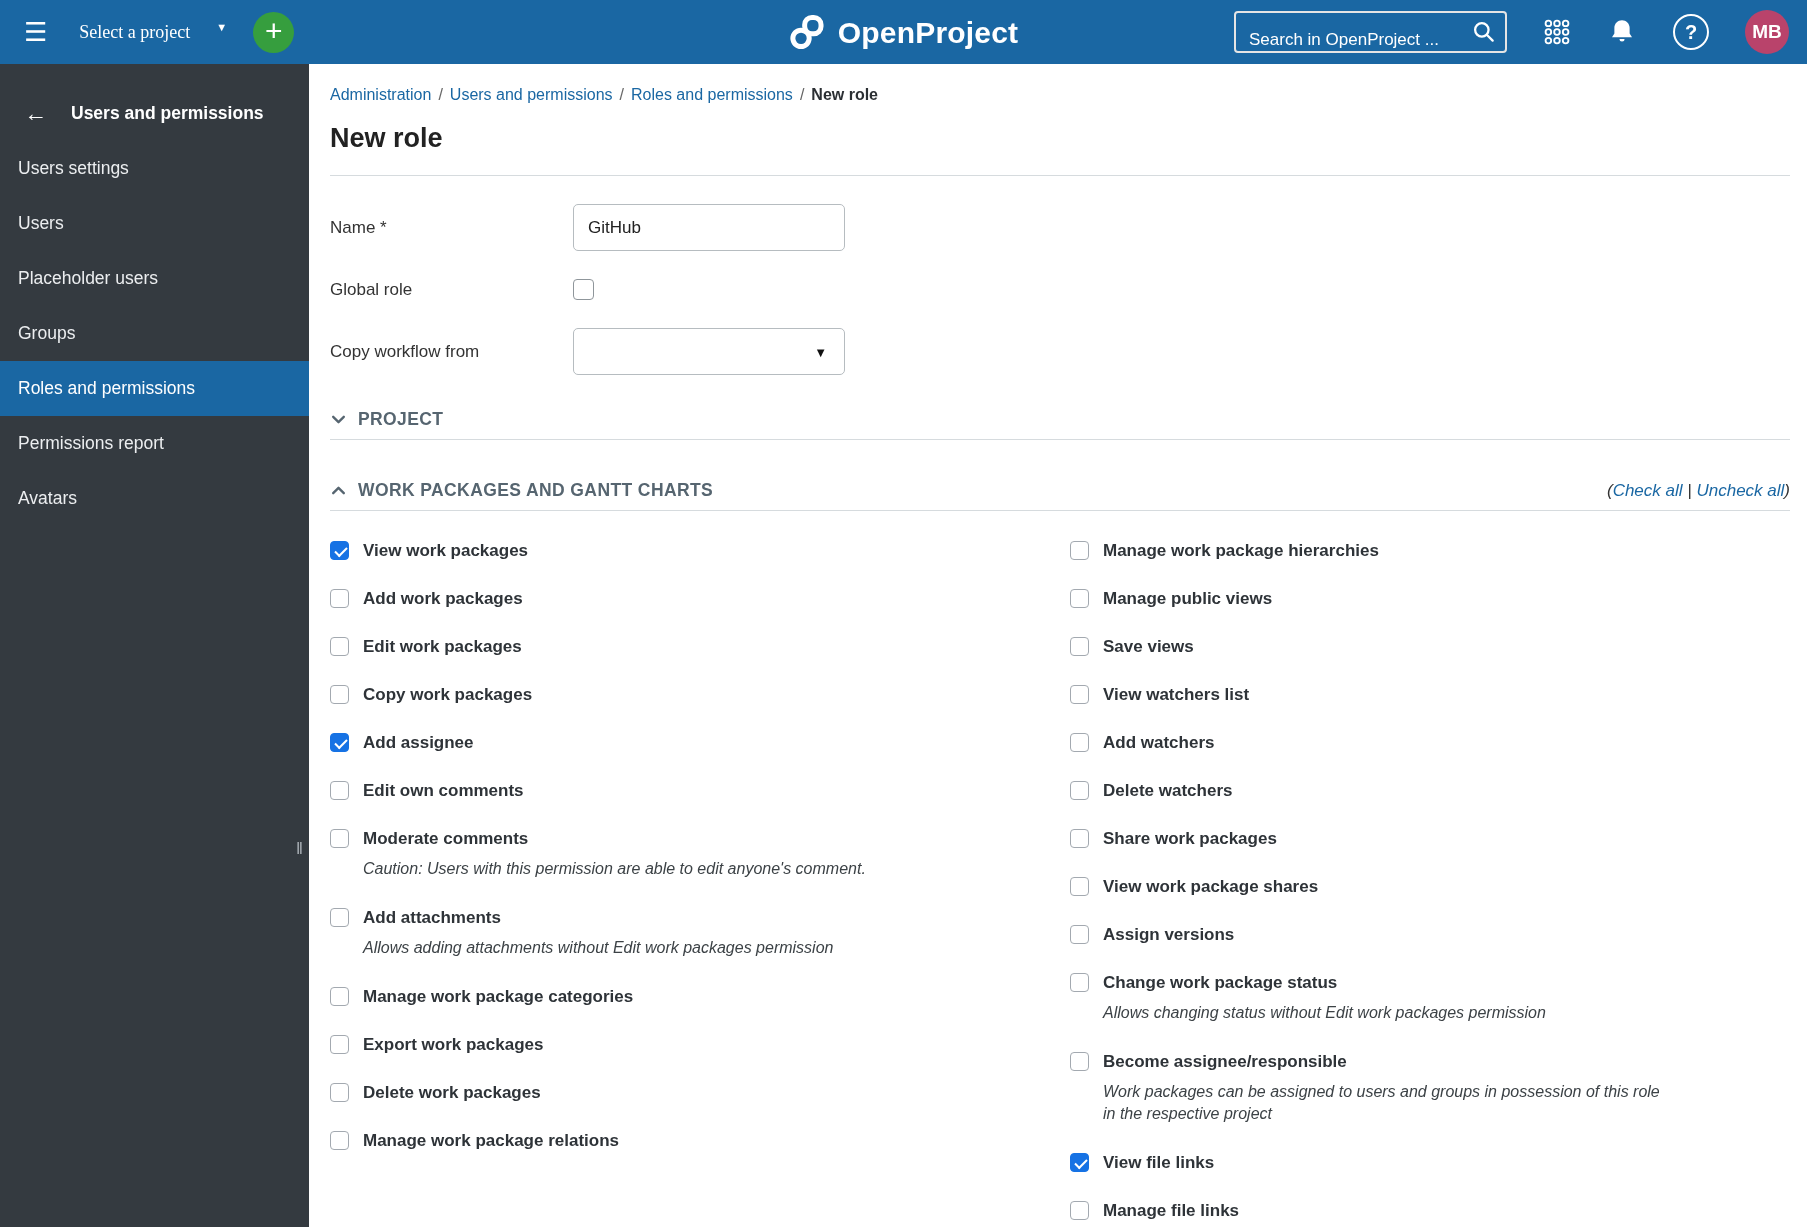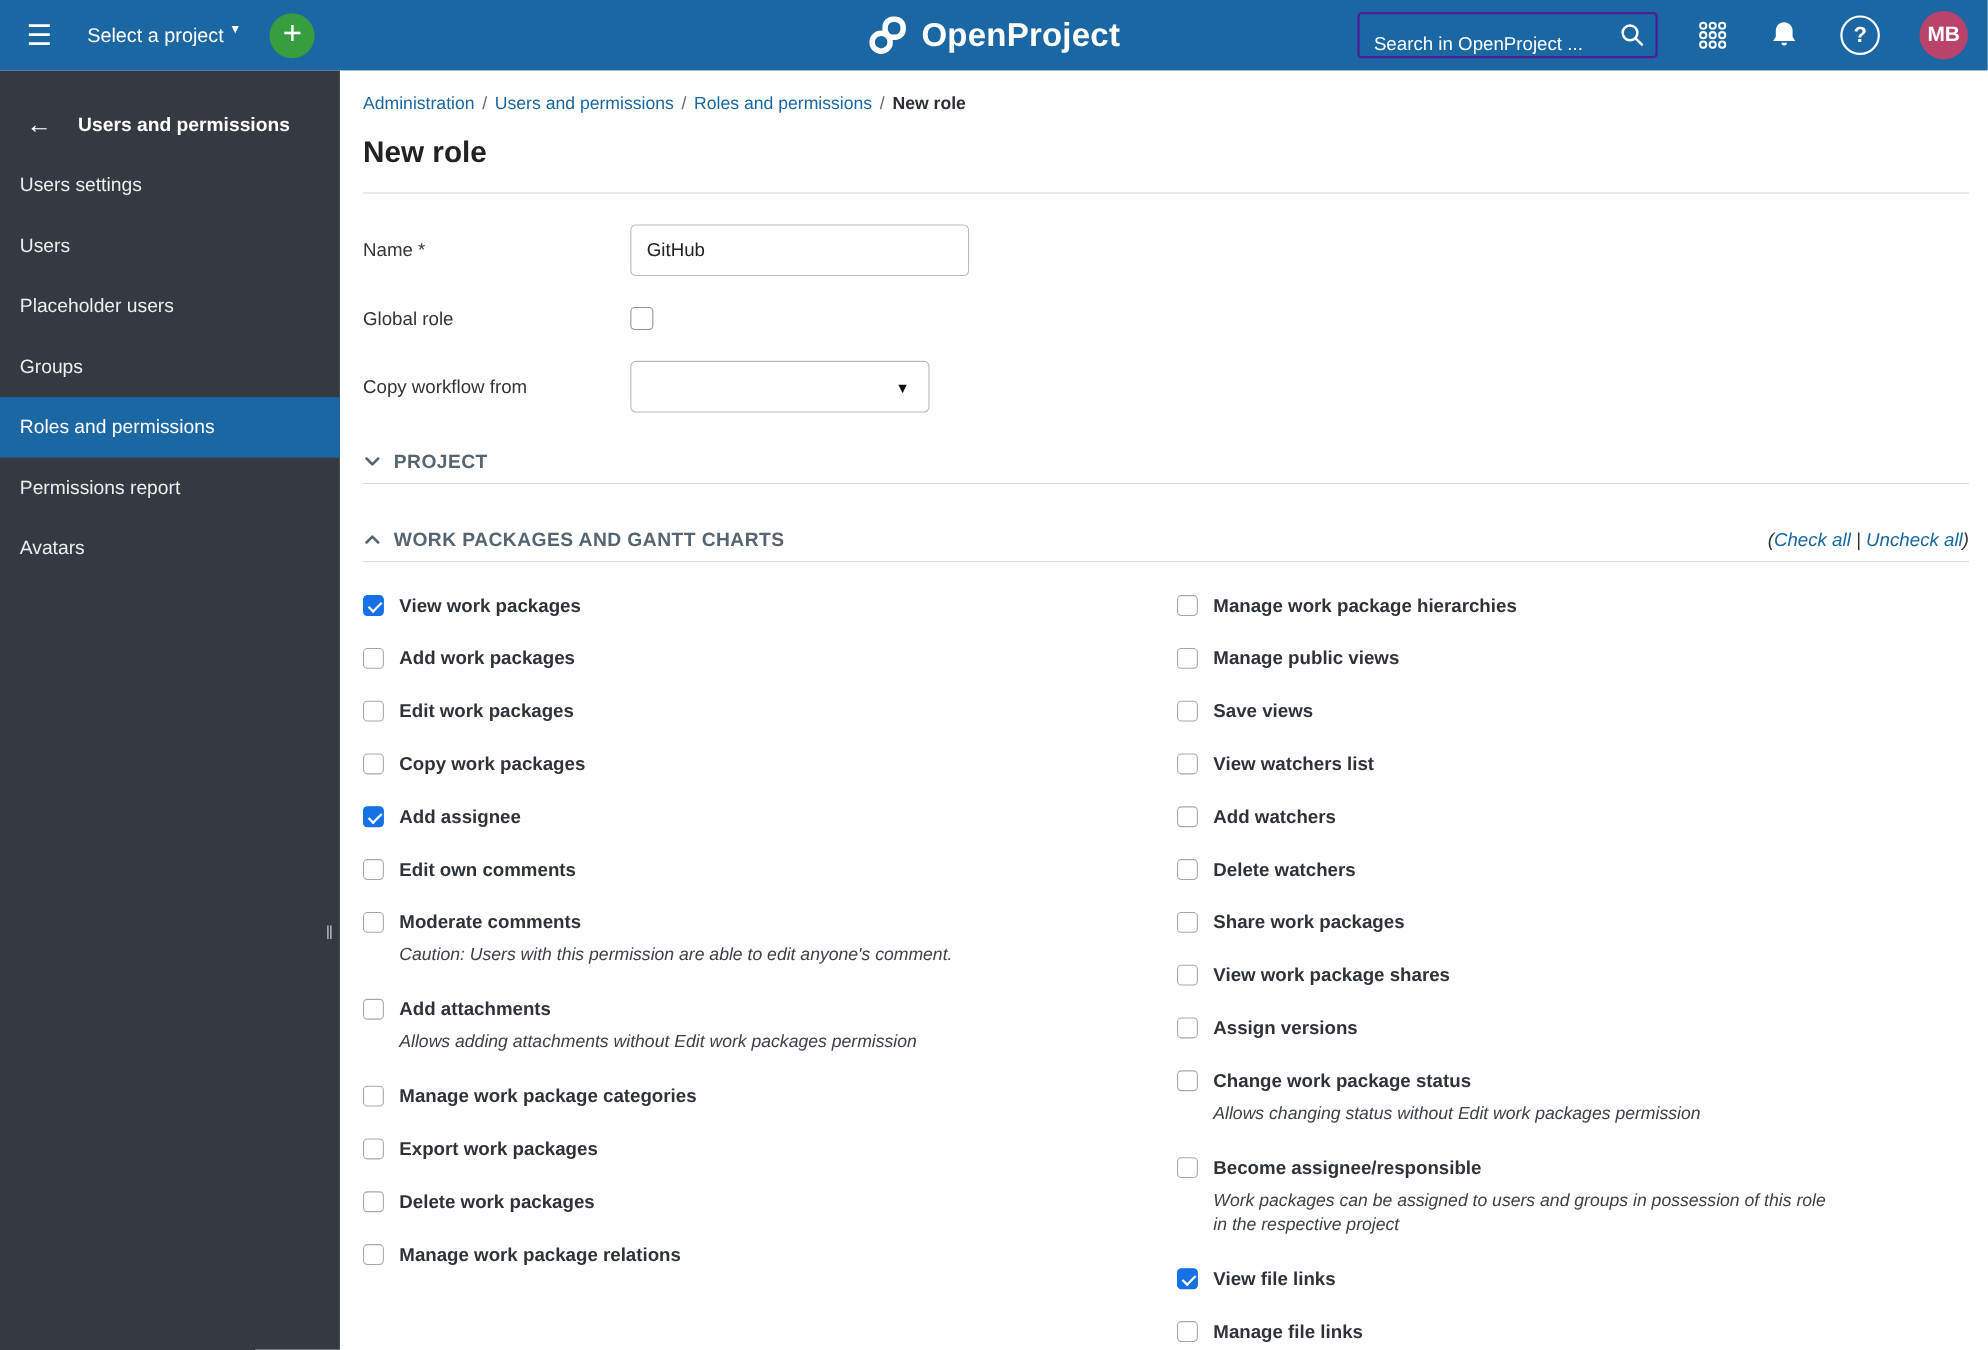--- a/index.html
+++ b/index.html
@@ -3,29 +3,29 @@
 <meta charset="utf-8">
 <style>
   html,body{margin:0;padding:0;width:1807px;height:1227px;overflow:hidden;
     font-family:"Liberation Sans",sans-serif;background:#fff;color:#333;}
   *{box-sizing:border-box;}
 
   
   .header{position:absolute;left:0;top:0;width:1807px;height:64px;background:#1a67a3;
     display:flex;align-items:center;padding:0 18px 0 14px;z-index:5;}
   .hamburger{color:#fff;font-size:26px;line-height:1;cursor:pointer;padding:4px 10px;}
-  .select-project{display:flex;color:#fff;font-size:18px;margin-left:22px;cursor:pointer;gap:5px;}
+  .select-project{display:flex;color:#fff;font-size:18px;margin-left:22px;cursor:pointer;gap:26px;font-family:Liberation Serif, serif;}
   .caret-down{font-size:11px;line-height:1;}
   .plus-btn{width:41px;height:41px;border-radius:50%;background:#369e3e;color:#fff;margin-left:26px;
     display:flex;align-items:center;justify-content:center;font-size:30px;font-weight:400;line-height:1;cursor:pointer;padding-bottom:3px;}
   .logo{position:absolute;left:50%;top:50%;transform:translate(-50%,-50%);display:flex;align-items:center;gap:9px;cursor:pointer;}
   .logo-text{color:#fff;font-size:30px;font-weight:600;letter-spacing:.2px;}
   .header-right{margin-left:auto;display:flex;align-items:center;gap:36px;}
   .searchbox{position:relative;width:273px;height:42px;}
-  .searchbox input{width:100%;height:100%;background:transparent;border:2px solid #4c1d95;border-radius:4px;
+  .searchbox input{width:100%;height:100%;background:transparent;border:2px solid #e5e5e5;border-radius:4px;
     color:#fff;font-size:17px;padding:16px 42px 0 13px;outline:none;font-family:"Liberation Sans",sans-serif;}
   .searchbox input::placeholder{color:#fff;opacity:1;}
   .search-ic{position:absolute;right:10px;top:8px;cursor:pointer;}
   .icon-btn{display:flex;align-items:center;justify-content:center;cursor:pointer;}
   .help-circle{width:36px;height:36px;border-radius:50%;border:2.5px solid #fff;color:#fff;
     font-size:20px;font-weight:700;display:flex;align-items:center;justify-content:center;}
   .avatar{width:44px;height:44px;border-radius:50%;background:#b9436b;color:#fff;font-size:19px;font-weight:600;
     display:flex;align-items:center;justify-content:center;cursor:pointer;text-align:right;}
 
   
@@ -42,21 +42,21 @@
   .main{position:absolute;left:309px;top:64px;right:0;bottom:0;padding:22px 17px 16px 21px;overflow:hidden;}
   .breadcrumb{font-size:16px;color:#555;}
   .breadcrumb a{color:#1a67a3;text-decoration:none;cursor:pointer;}
   .crumb-sep{color:#666;margin:0 7px;}
   .crumb-current{color:#2b2f33;font-weight:700;}
   h1.page-title{font-size:27px;font-weight:700;color:#222;margin:19px 0 21px 0;}
   .divider{border:none;border-top:1px solid #d6dbde;margin:0;}
 
   .form-row{display:flex;align-items:center;margin-top:28px;}
   .form-label{width:243px;font-size:17px;color:#333;}
-  .text-input{width:308px;height:47px;border:1px solid #b6bcc0;border-radius:5px;font-size:17px;
+  .text-input{width:272px;height:47px;border:1px solid #b6bcc0;border-radius:5px;font-size:17px;
     padding:0 14px;color:#222;font-family:"Liberation Sans",sans-serif;outline:none;background:#fff;}
   .checkbox{width:21px;height:21px;border:1px solid #8f969b;border-radius:4px;background:#fff;cursor:pointer;}
   .select{position:relative;width:272px;height:47px;border:1px solid #b6bcc0;border-radius:5px;background:#fff;cursor:pointer;}
   .select .sel-caret{position:absolute;right:17px;top:16px;font-size:13px;color:#111;}
 
   .section-head{display:flex;align-items:center;margin-top:34px;}
   .section-head.wp{margin-top:40px;}
   .section-toggle{display:flex;align-items:center;gap:11px;cursor:pointer;color:#566570;}
   .section-label{font-size:17.5px;font-weight:600;letter-spacing:.4px;color:#566570;}
   .chev{stroke:#566570;stroke-width:2.2;fill:none;stroke-linecap:round;stroke-linejoin:round;}

